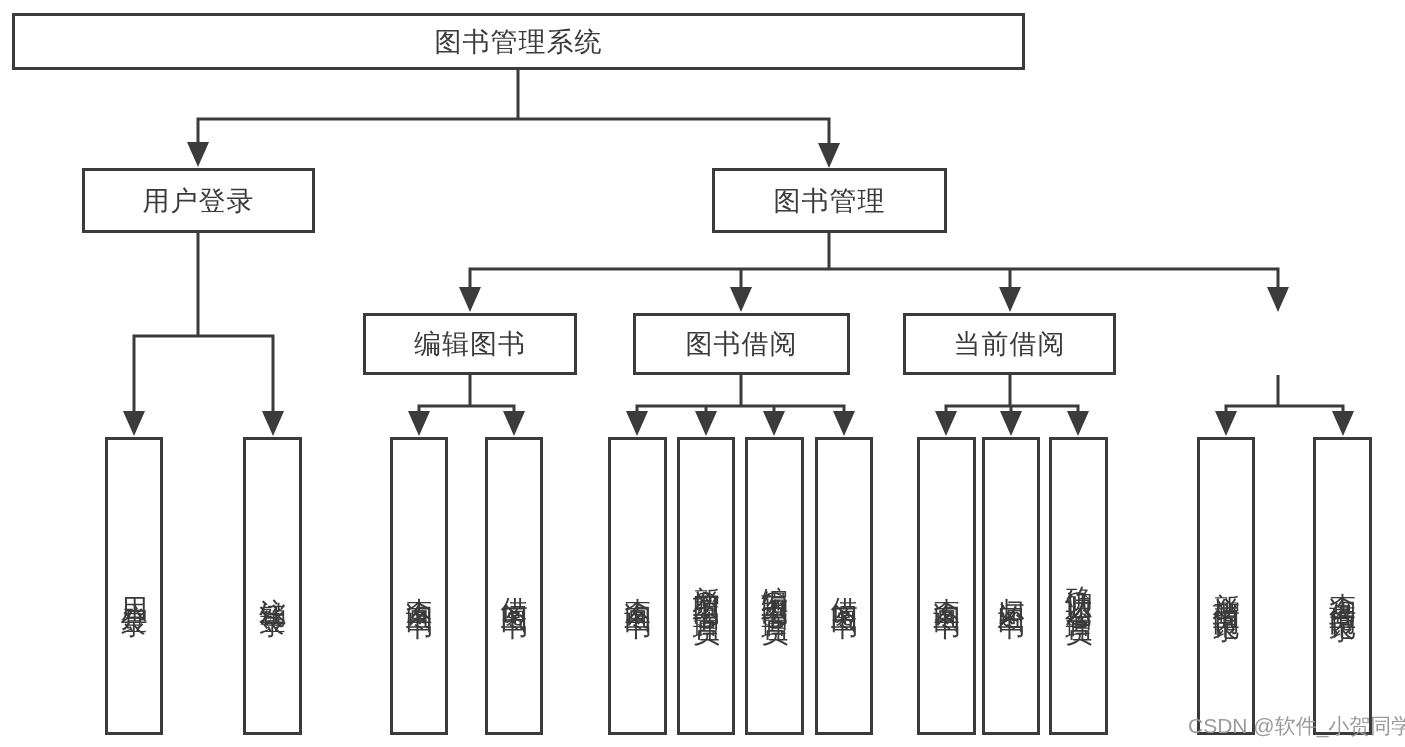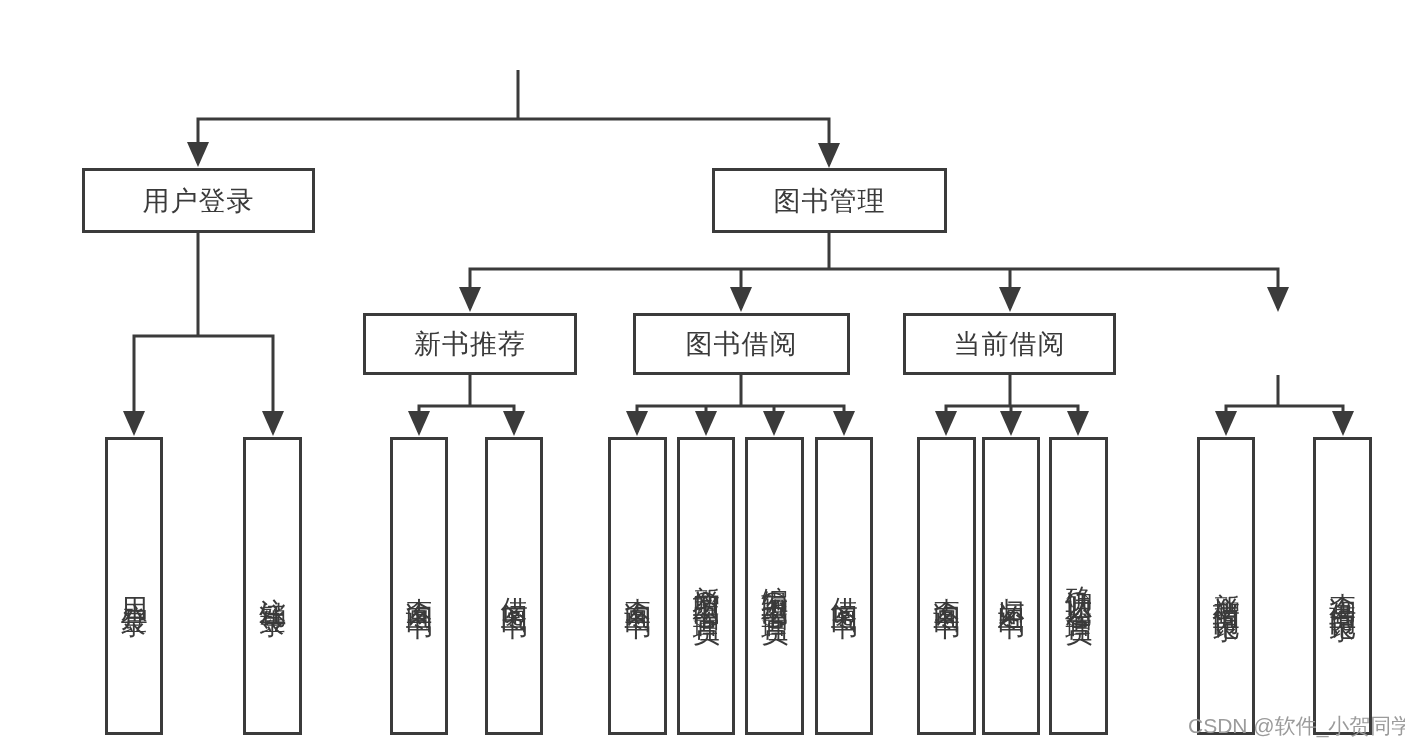--- a/index.html
+++ b/index.html
@@ -74,30 +74,33 @@
       <polygon points="763,411 785,411 774,436"></polygon>
       <polygon points="833,411 855,411 844,436"></polygon>
       <polygon points="935,411 957,411 946,436"></polygon>
       <polygon points="1000,411 1022,411 1011,436"></polygon>
       <polygon points="1067,411 1089,411 1078,436"></polygon>
       <polygon points="1215,411 1237,411 1226,436"></polygon>
       <polygon points="1332,411 1354,411 1343,436"></polygon>
     </g>
   </svg>
 
+  <div class="node h" style="left:12px;top:13px;width:1013px;height:57px">
+    <span class="lbl">图书管理系统</span>
+  </div>
 
   <div class="node h" style="left:82px;top:168px;width:233px;height:65px">
     <span class="lbl">用户登录</span>
   </div>
   <div class="node h" style="left:712px;top:168px;width:235px;height:65px">
     <span class="lbl">图书管理</span>
   </div>
 
   <div class="node h" style="left:363px;top:313px;width:214px;height:62px">
-    <span class="lbl">新书推荐</span>
+    <span class="lbl">编辑图书</span>
   </div>
   <div class="node h" style="left:633px;top:313px;width:217px;height:62px">
     <span class="lbl">图书借阅</span>
   </div>
   <div class="node h" style="left:903px;top:313px;width:213px;height:62px">
     <span class="lbl">当前借阅</span>
   </div>
 
   <div class="node v" style="left:105px;top:437px;width:58px;height:298px">
     <span class="lbl">用户登录</span>

